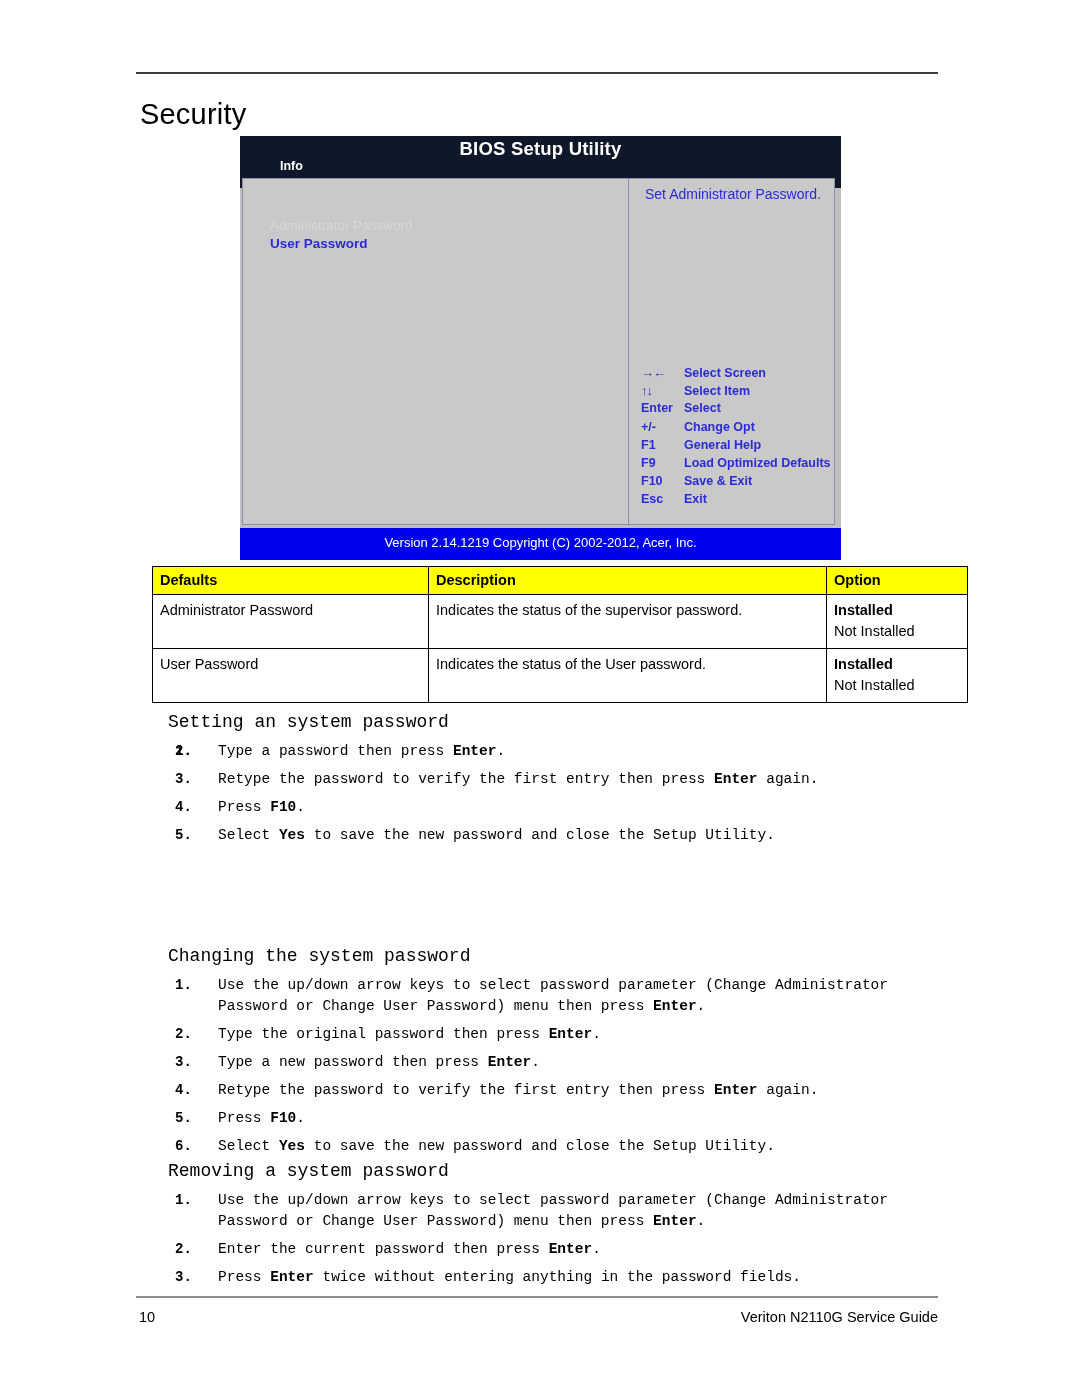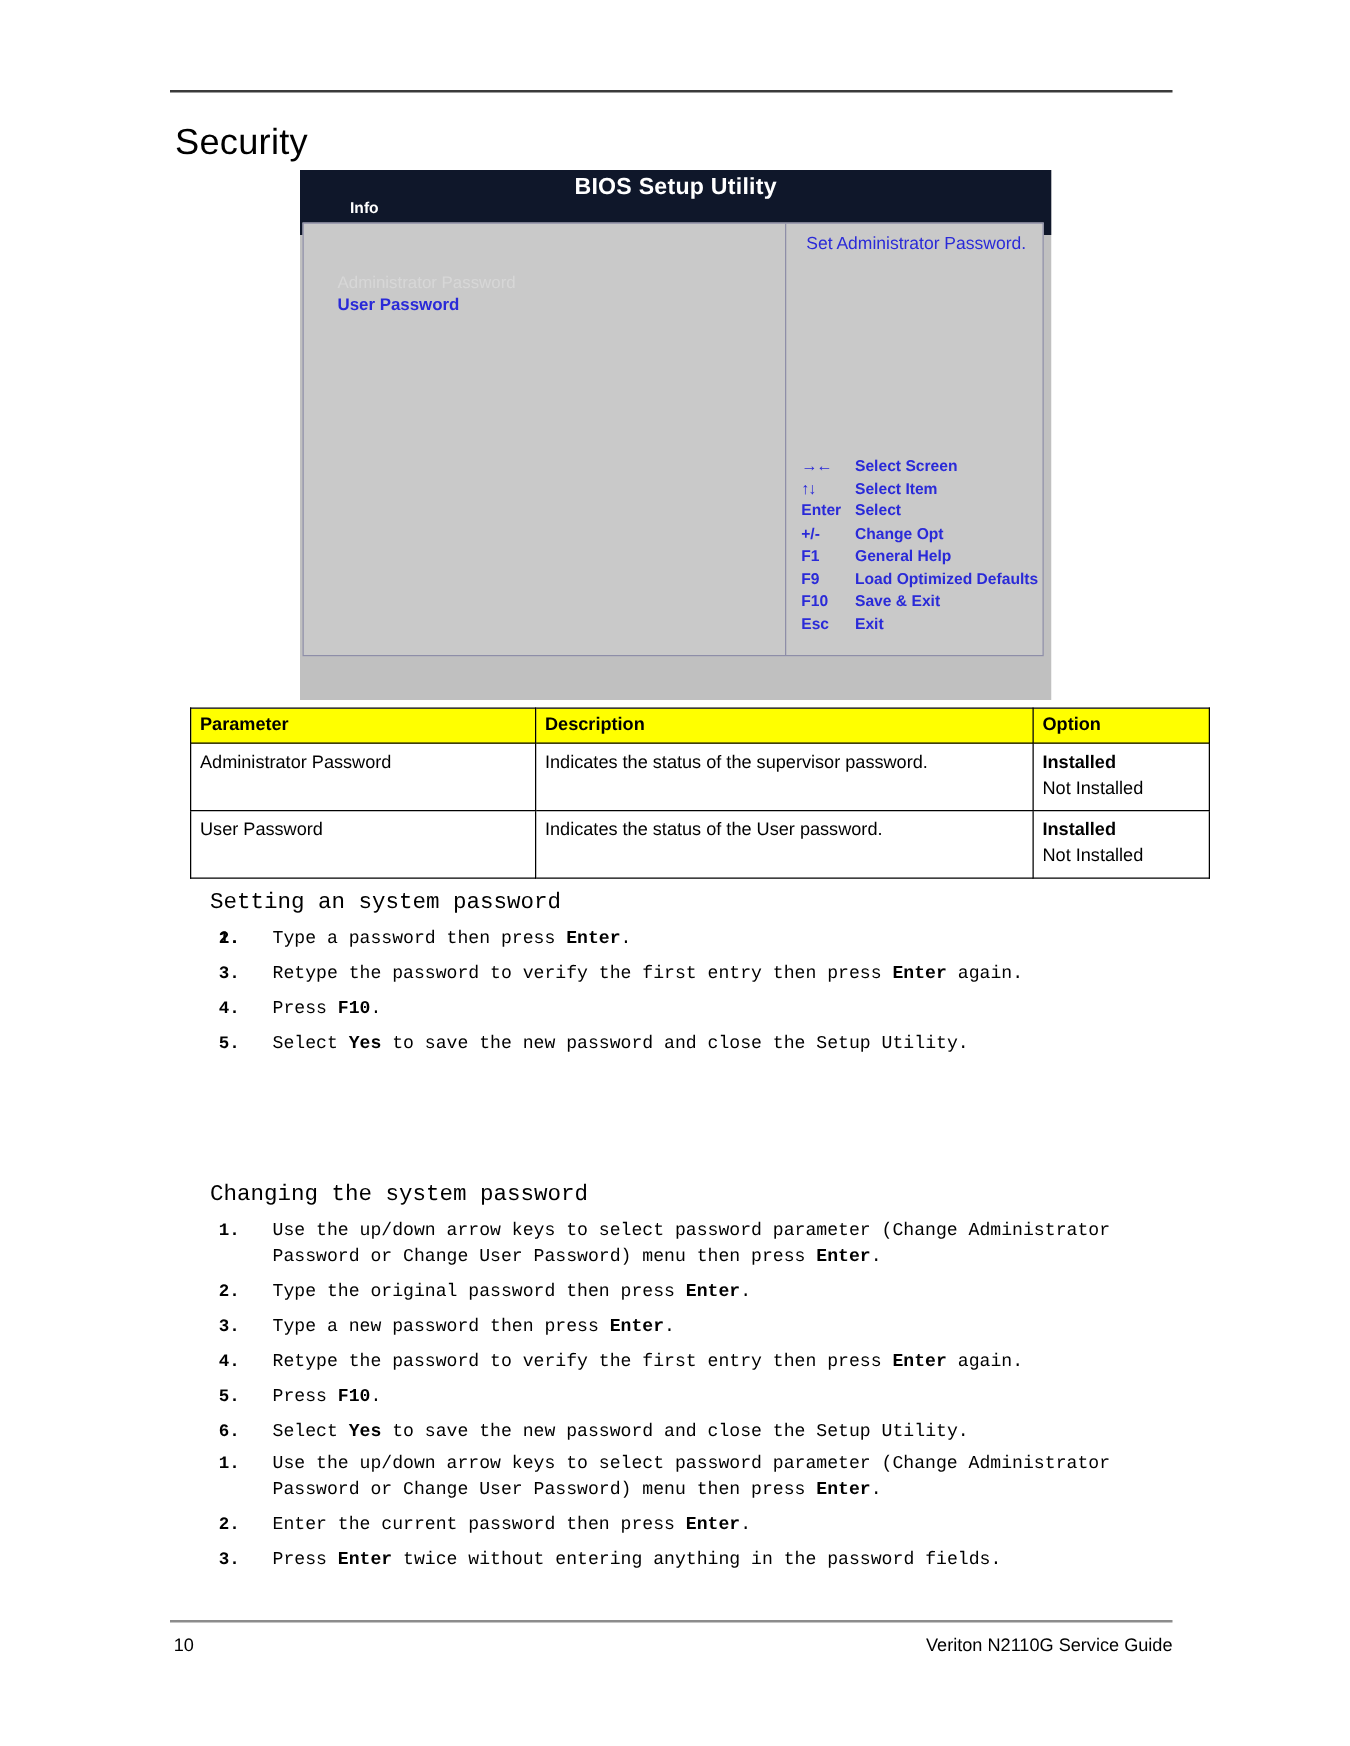--- a/index.html
+++ b/index.html
@@ -323,26 +323,29 @@
             <span class="bios-key-desc">Save &amp; Exit</span>
           </div>
           <div class="bios-key-row">
             <span class="bios-key-name">Esc</span>
             <span class="bios-key-desc">Exit</span>
           </div>
         </div>
       </div>
     </div>
 
+    <div class="bios-footerbar">
+      <div class="bios-version">Version 2.14.1219 Copyright (C) 2002-2012, Acer, Inc.</div>
+    </div>
   </div>
 
   <table class="param-table">
     <thead>
       <tr>
-        <th class="col-param">Parameter</th>
+        <th class="col-param">Defaults</th>
         <th class="col-desc">Description</th>
         <th class="col-opt">Option</th>
       </tr>
     </thead>
     <tbody>
       <tr>
         <td>Administrator Password</td>
         <td>Indicates the status of the supervisor password.</td>
         <td>
           <span class="opt-bold">Installed</span>
@@ -377,20 +380,21 @@
         <li><span class="num">1.</span><span>Use the up/down arrow keys to select password parameter (Change Administrator Password or Change User Password) menu then press <b>Enter</b>.</span></li>
         <li><span class="num">2.</span><span>Type the original password then press <b>Enter</b>.</span></li>
         <li><span class="num">3.</span><span>Type a new password then press <b>Enter</b>.</span></li>
         <li><span class="num">4.</span><span>Retype the password to verify the first entry then press <b>Enter</b> again.</span></li>
         <li><span class="num">5.</span><span>Press <b>F10</b>.</span></li>
         <li><span class="num">6.</span><span>Select <b>Yes</b> to save the new password and close the Setup Utility.</span></li>
       </ol>
   </div>
 
   <div class="section" id="section-2" style="top:1161px;">
+    <h2 class="section-heading">Removing a system password</h2>
     <ol class="steps">
         <li><span class="num">1.</span><span>Use the up/down arrow keys to select password parameter (Change Administrator Password or Change User Password) menu then press <b>Enter</b>.</span></li>
         <li><span class="num">2.</span><span>Enter the current password then press <b>Enter</b>.</span></li>
         <li><span class="num">3.</span><span>Press <b>Enter</b> twice without entering anything in the password fields.</span></li>
       </ol>
   </div>
 
   <div class="footer-rule"></div>
   <div class="footer-page-number">10</div>
   <div class="footer-guide-title">Veriton N2110G Service Guide</div>

